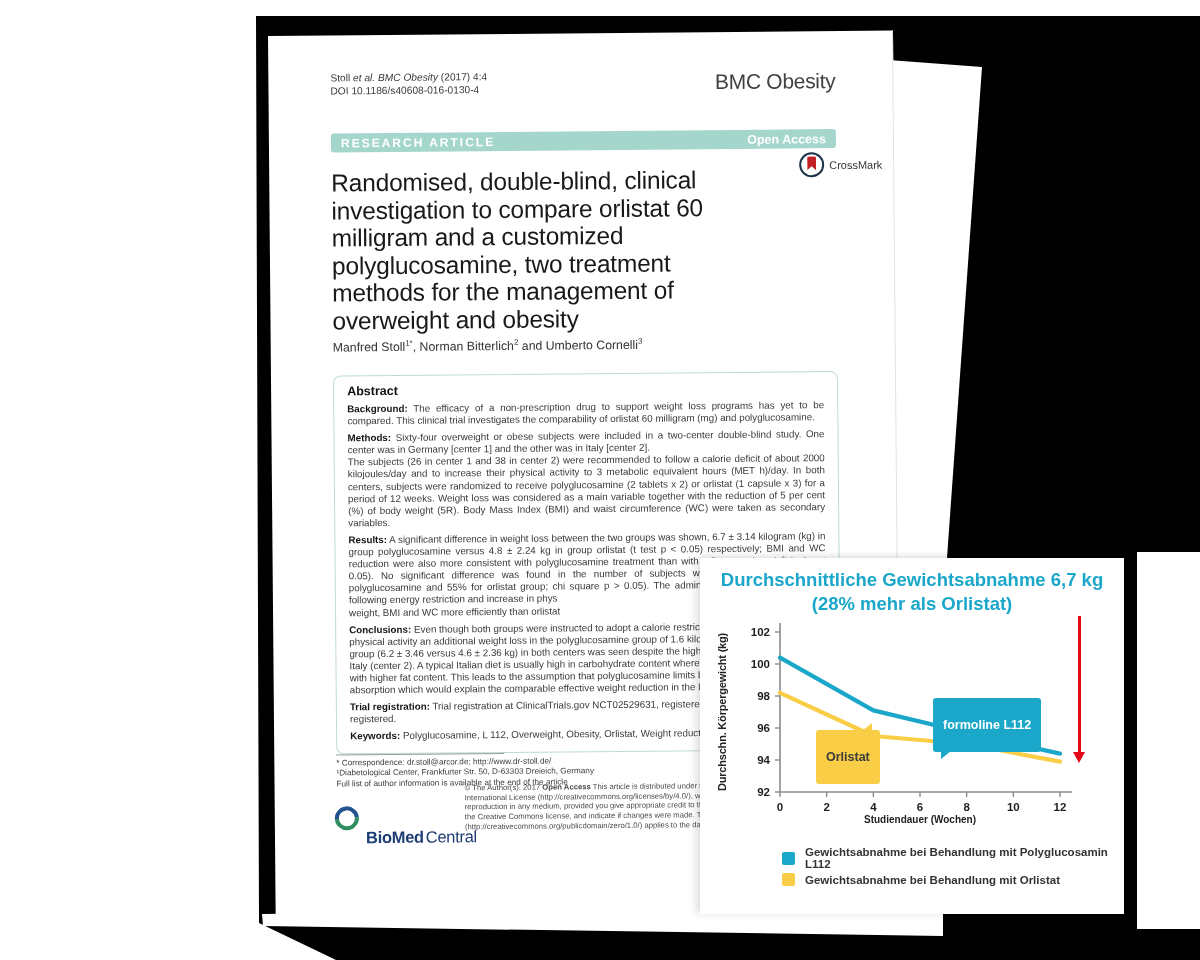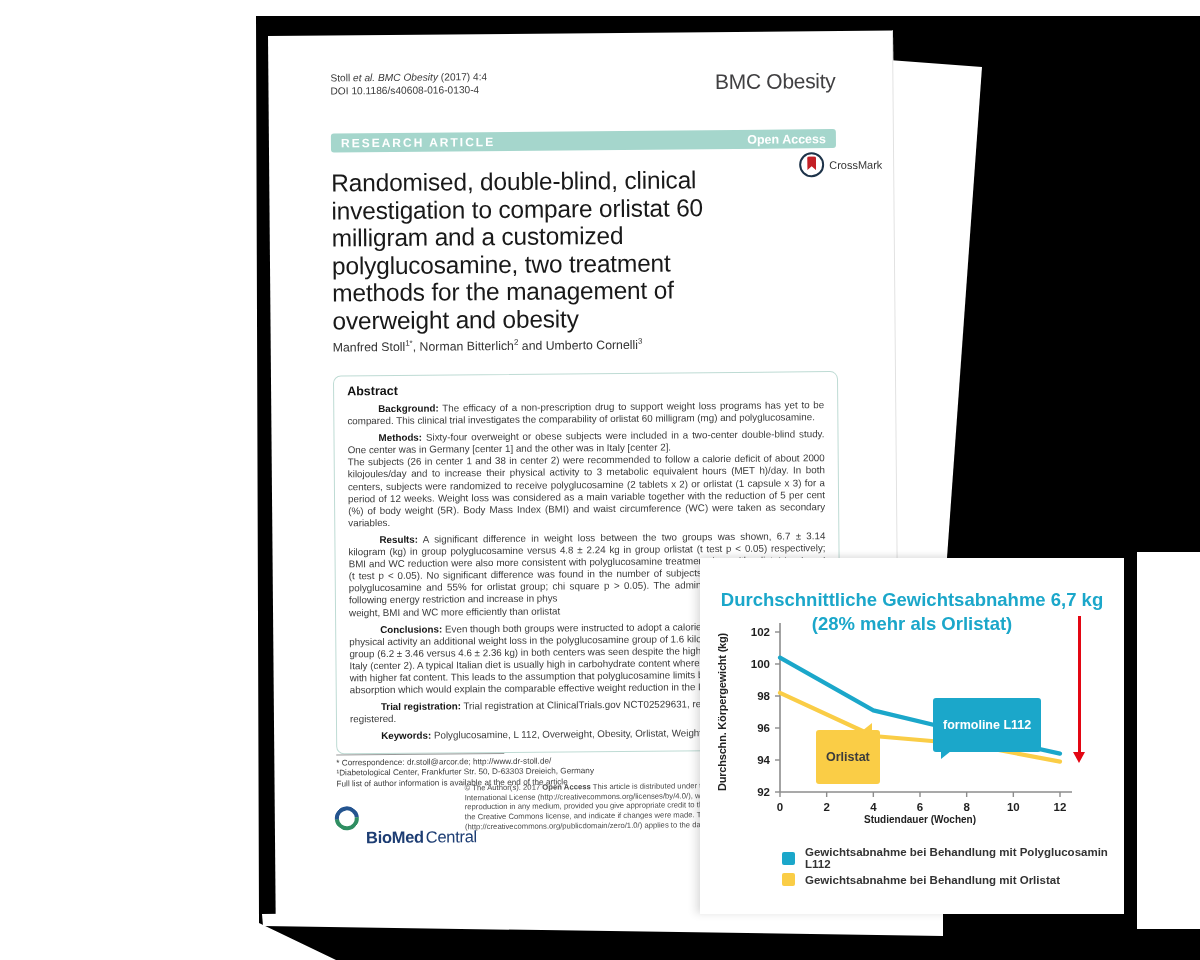--- a/index.html
+++ b/index.html
@@ -30,36 +30,36 @@
            clip-path:polygon(0 0,100% 0,100% 100%,50% 72%,0 100%);}
   .cm-label{font-size:11px;color:#333;}
   .title{position:absolute;left:62px;top:134px;width:432px;font-size:24.5px;line-height:27.5px;
          color:#191919;letter-spacing:-0.2px;}
   .authors{position:absolute;left:62px;top:304px;font-size:12.3px;color:#333;}
   .authors sup{font-size:8px;}
   .abs-box{position:absolute;left:62px;top:340px;width:505px;box-sizing:border-box;
            border:1px solid #bedbd4;border-radius:8px;padding:8px 13px 6px;background:#fff;}
   .abs-box h4{margin:0 0 5px;font-size:12.5px;color:#111;}
   .sec{margin:0 0 5px;text-align:justify;white-space:pre-line;font-size:9.8px;line-height:12.1px;color:#3a3a3a;}
-  .sec b{color:#151515;margin-left:31px;}
+  .sec b{color:#151515;}
   .rule{position:absolute;left:62px;top:719px;width:168px;height:1px;background:#999;}
   .fns{position:absolute;left:62px;top:723px;width:300px;font-size:8.2px;line-height:10.4px;color:#3d3d3d;}
   .fns div{white-space:nowrap;overflow:hidden;}
   .biomed{position:absolute;left:60px;top:753px;display:flex;align-items:center;gap:7px;}
   .bm-ring{width:24px;height:24px;border-radius:50%;border:4px solid;box-sizing:border-box;
            border-color:#24548f #2f8e62 #2f8e62 #24548f;transform:rotate(40deg);}
   .bm-text{font-size:16.5px;color:#1d3d73;letter-spacing:-0.3px;margin-top:40px;}
   .bm-text b{margin-right:2px;}
   .copyright{position:absolute;left:190px;top:749px;width:250px;font-size:7.7px;line-height:9.7px;color:#4a4a4a;}
   .copyright div{white-space:nowrap;overflow:hidden;}
   
   .card{position:absolute;left:700px;top:558px;width:424px;height:356px;background:#fff;
         box-shadow:-5px 0 8px rgba(0,0,0,.10),0 -3px 6px rgba(0,0,0,.06);}
   .card-title{position:absolute;left:0;top:10px;width:100%;text-align:center;font-weight:bold;
-              font-size:18.5px;line-height:23.5px;margin-top:20px;}
+              font-size:18.5px;line-height:23.5px;}
   .chart-svg{position:absolute;left:0;top:62px;overflow:visible;}
   .ylab{position:absolute;left:-58px;top:148px;width:160px;transform:rotate(-90deg);
         font-size:11px;font-weight:bold;color:#222;text-align:center;letter-spacing:-0.2px;}
   .xlab{position:absolute;left:80px;top:256px;width:280px;text-align:center;font-size:10px;
         font-weight:bold;color:#222;}
   .arrow{position:absolute;left:378px;top:58px;width:3.2px;height:136px;}
   .arrow::after{content:"";position:absolute;left:-5px;top:136px;border-left:6.5px solid transparent;
         border-right:6.5px solid transparent;border-top:11px solid;border-top-color:inherit;}
   .co{position:absolute;font-size:12.5px;font-weight:bold;border-radius:3px;padding:20px 10px;}
   .co-f{left:233px;top:140px;color:#fff;}

